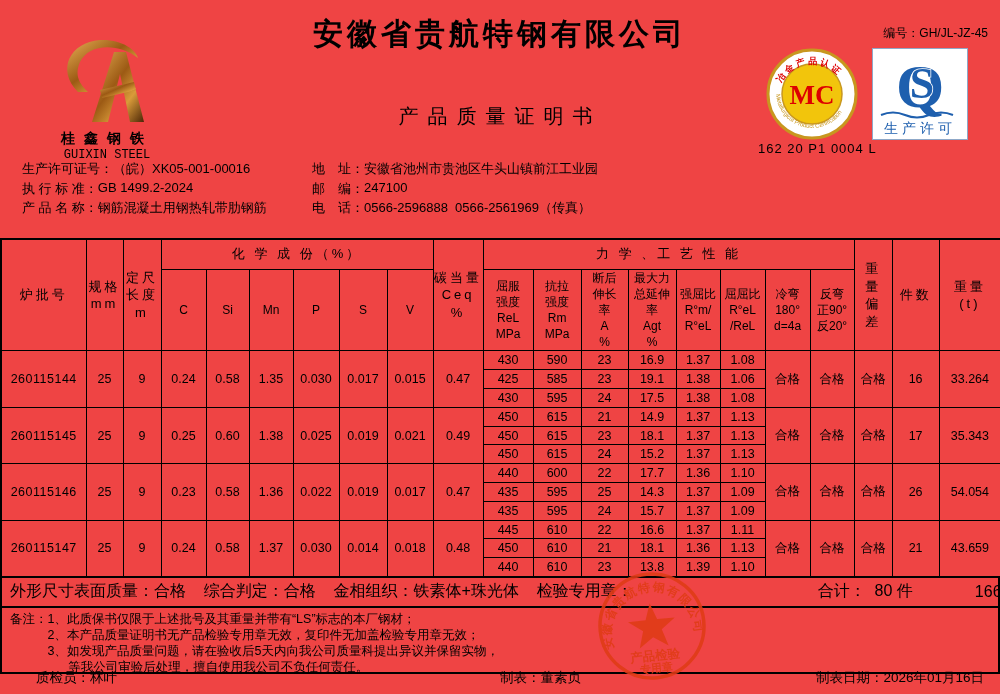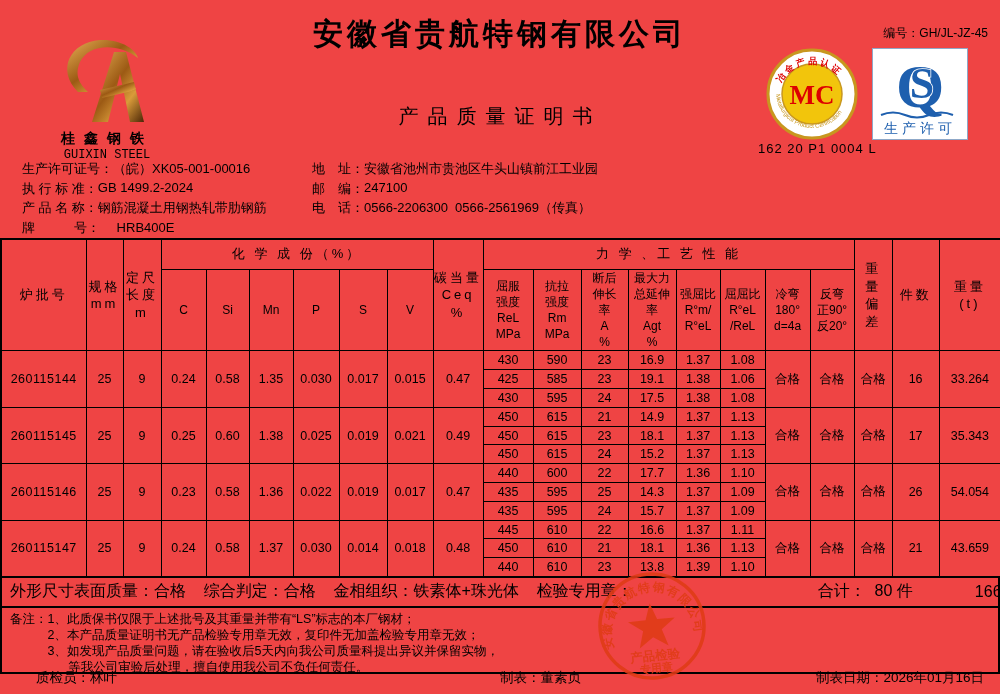--- a/index.html
+++ b/index.html
@@ -114,26 +114,25 @@
       <path d="M8,66 Q 20,61 32,66 T 56,66 T 80,66" fill="none" stroke="#1e5fae" stroke-width="2"></path>
       <text x="47" y="84" text-anchor="middle" font-size="14" fill="#1e5fae" letter-spacing="4">生产许可</text>
     </svg>
   </div>
 
   <div class="info">
     <div class="info-col info-col1">
       <div class="info-line"><span class="info-label">生产许可证号：</span><span class="info-value">（皖）XK05-001-00016</span></div>
       <div class="info-line"><span class="info-label">执 行 标 准：</span><span class="info-value">GB 1499.2-2024</span></div>
       <div class="info-line"><span class="info-label">产 品 名 称：</span><span class="info-value">钢筋混凝土用钢热轧带肋钢筋</span></div>
-      <div class="info-line"><span class="info-label">牌　　　号：</span><span class="info-value">　 HRB400E</span></div>
     </div>
     <div class="info-col info-col2">
       <div class="info-line"><span class="info-label">地　址：</span><span class="info-value">安徽省池州市贵池区牛头山镇前江工业园</span></div>
       <div class="info-line"><span class="info-label">邮　编：</span><span class="info-value">247100</span></div>
-      <div class="info-line"><span class="info-label">电　话：</span><span class="info-value">0566-2206300  0566-2561969（传真）</span></div>
+      <div class="info-line"><span class="info-label">电　话：</span><span class="info-value">0566-2596888  0566-2561969（传真）</span></div>
     </div>
   </div>
 
   <div class="doc-main">
     <table class="cert">
       <colgroup>
           <col style="width: 85px;">
           <col style="width: 37px;">
           <col style="width: 38px;">
           <col style="width: 45px;">

